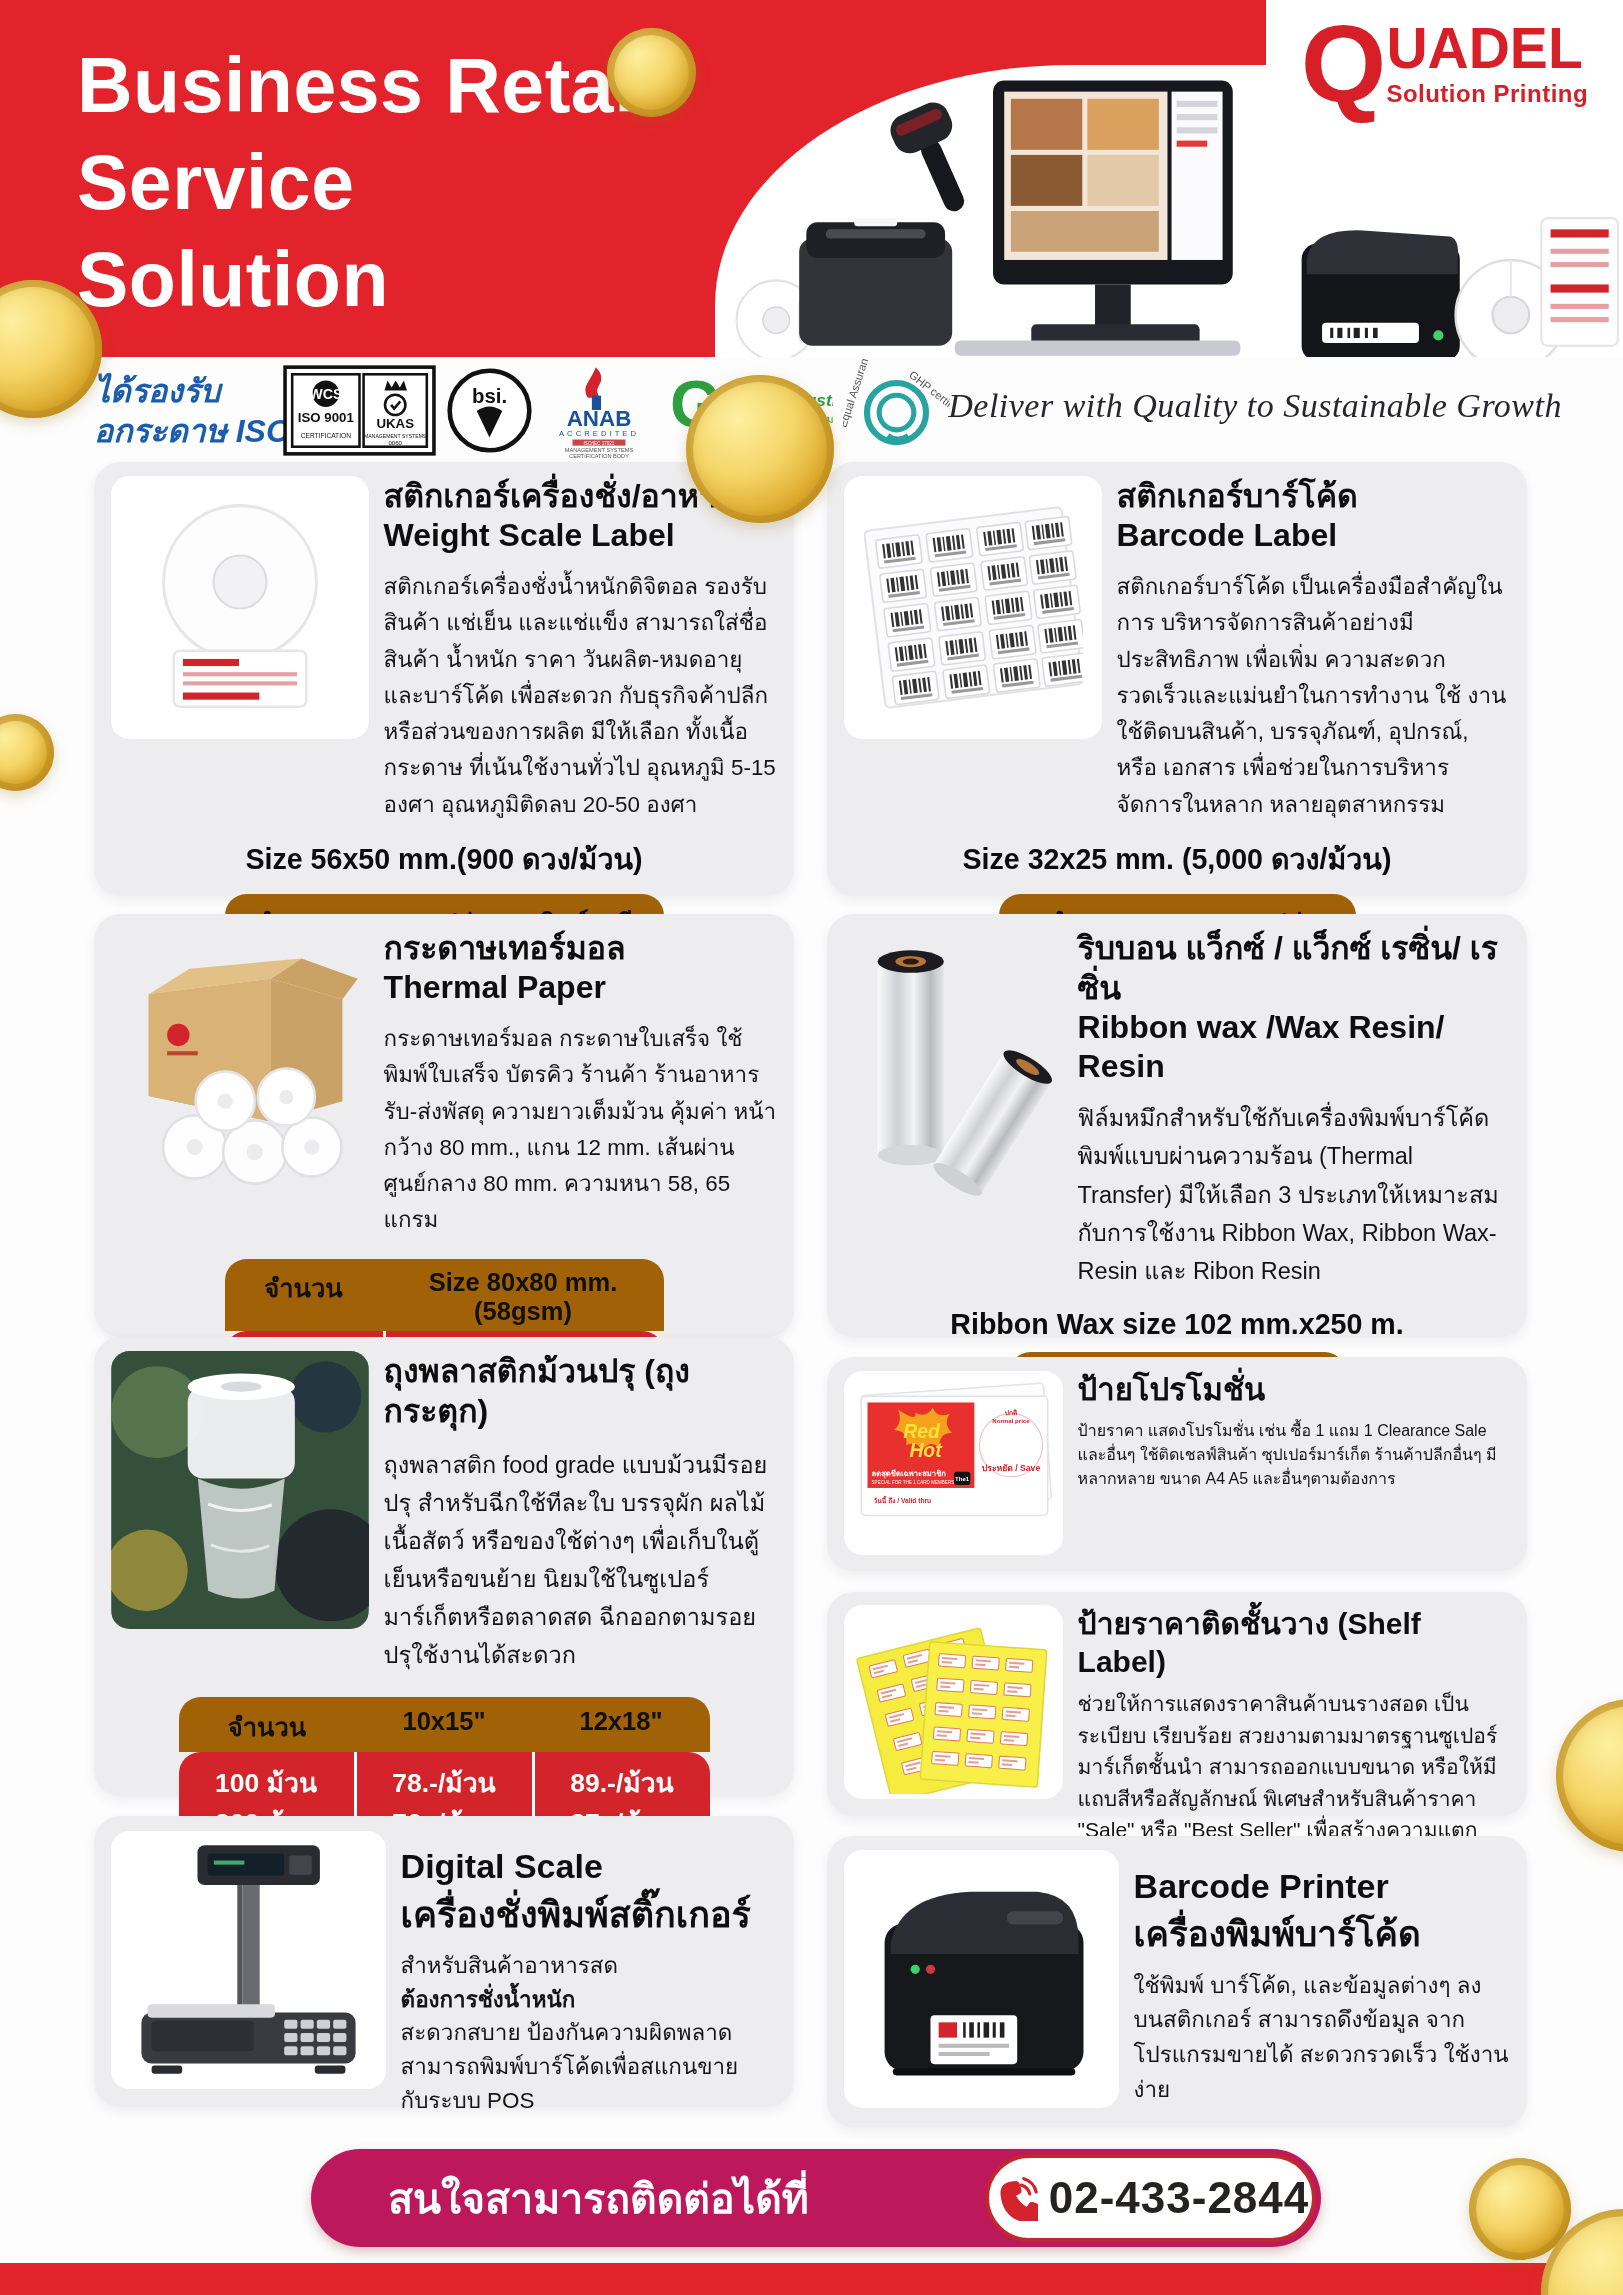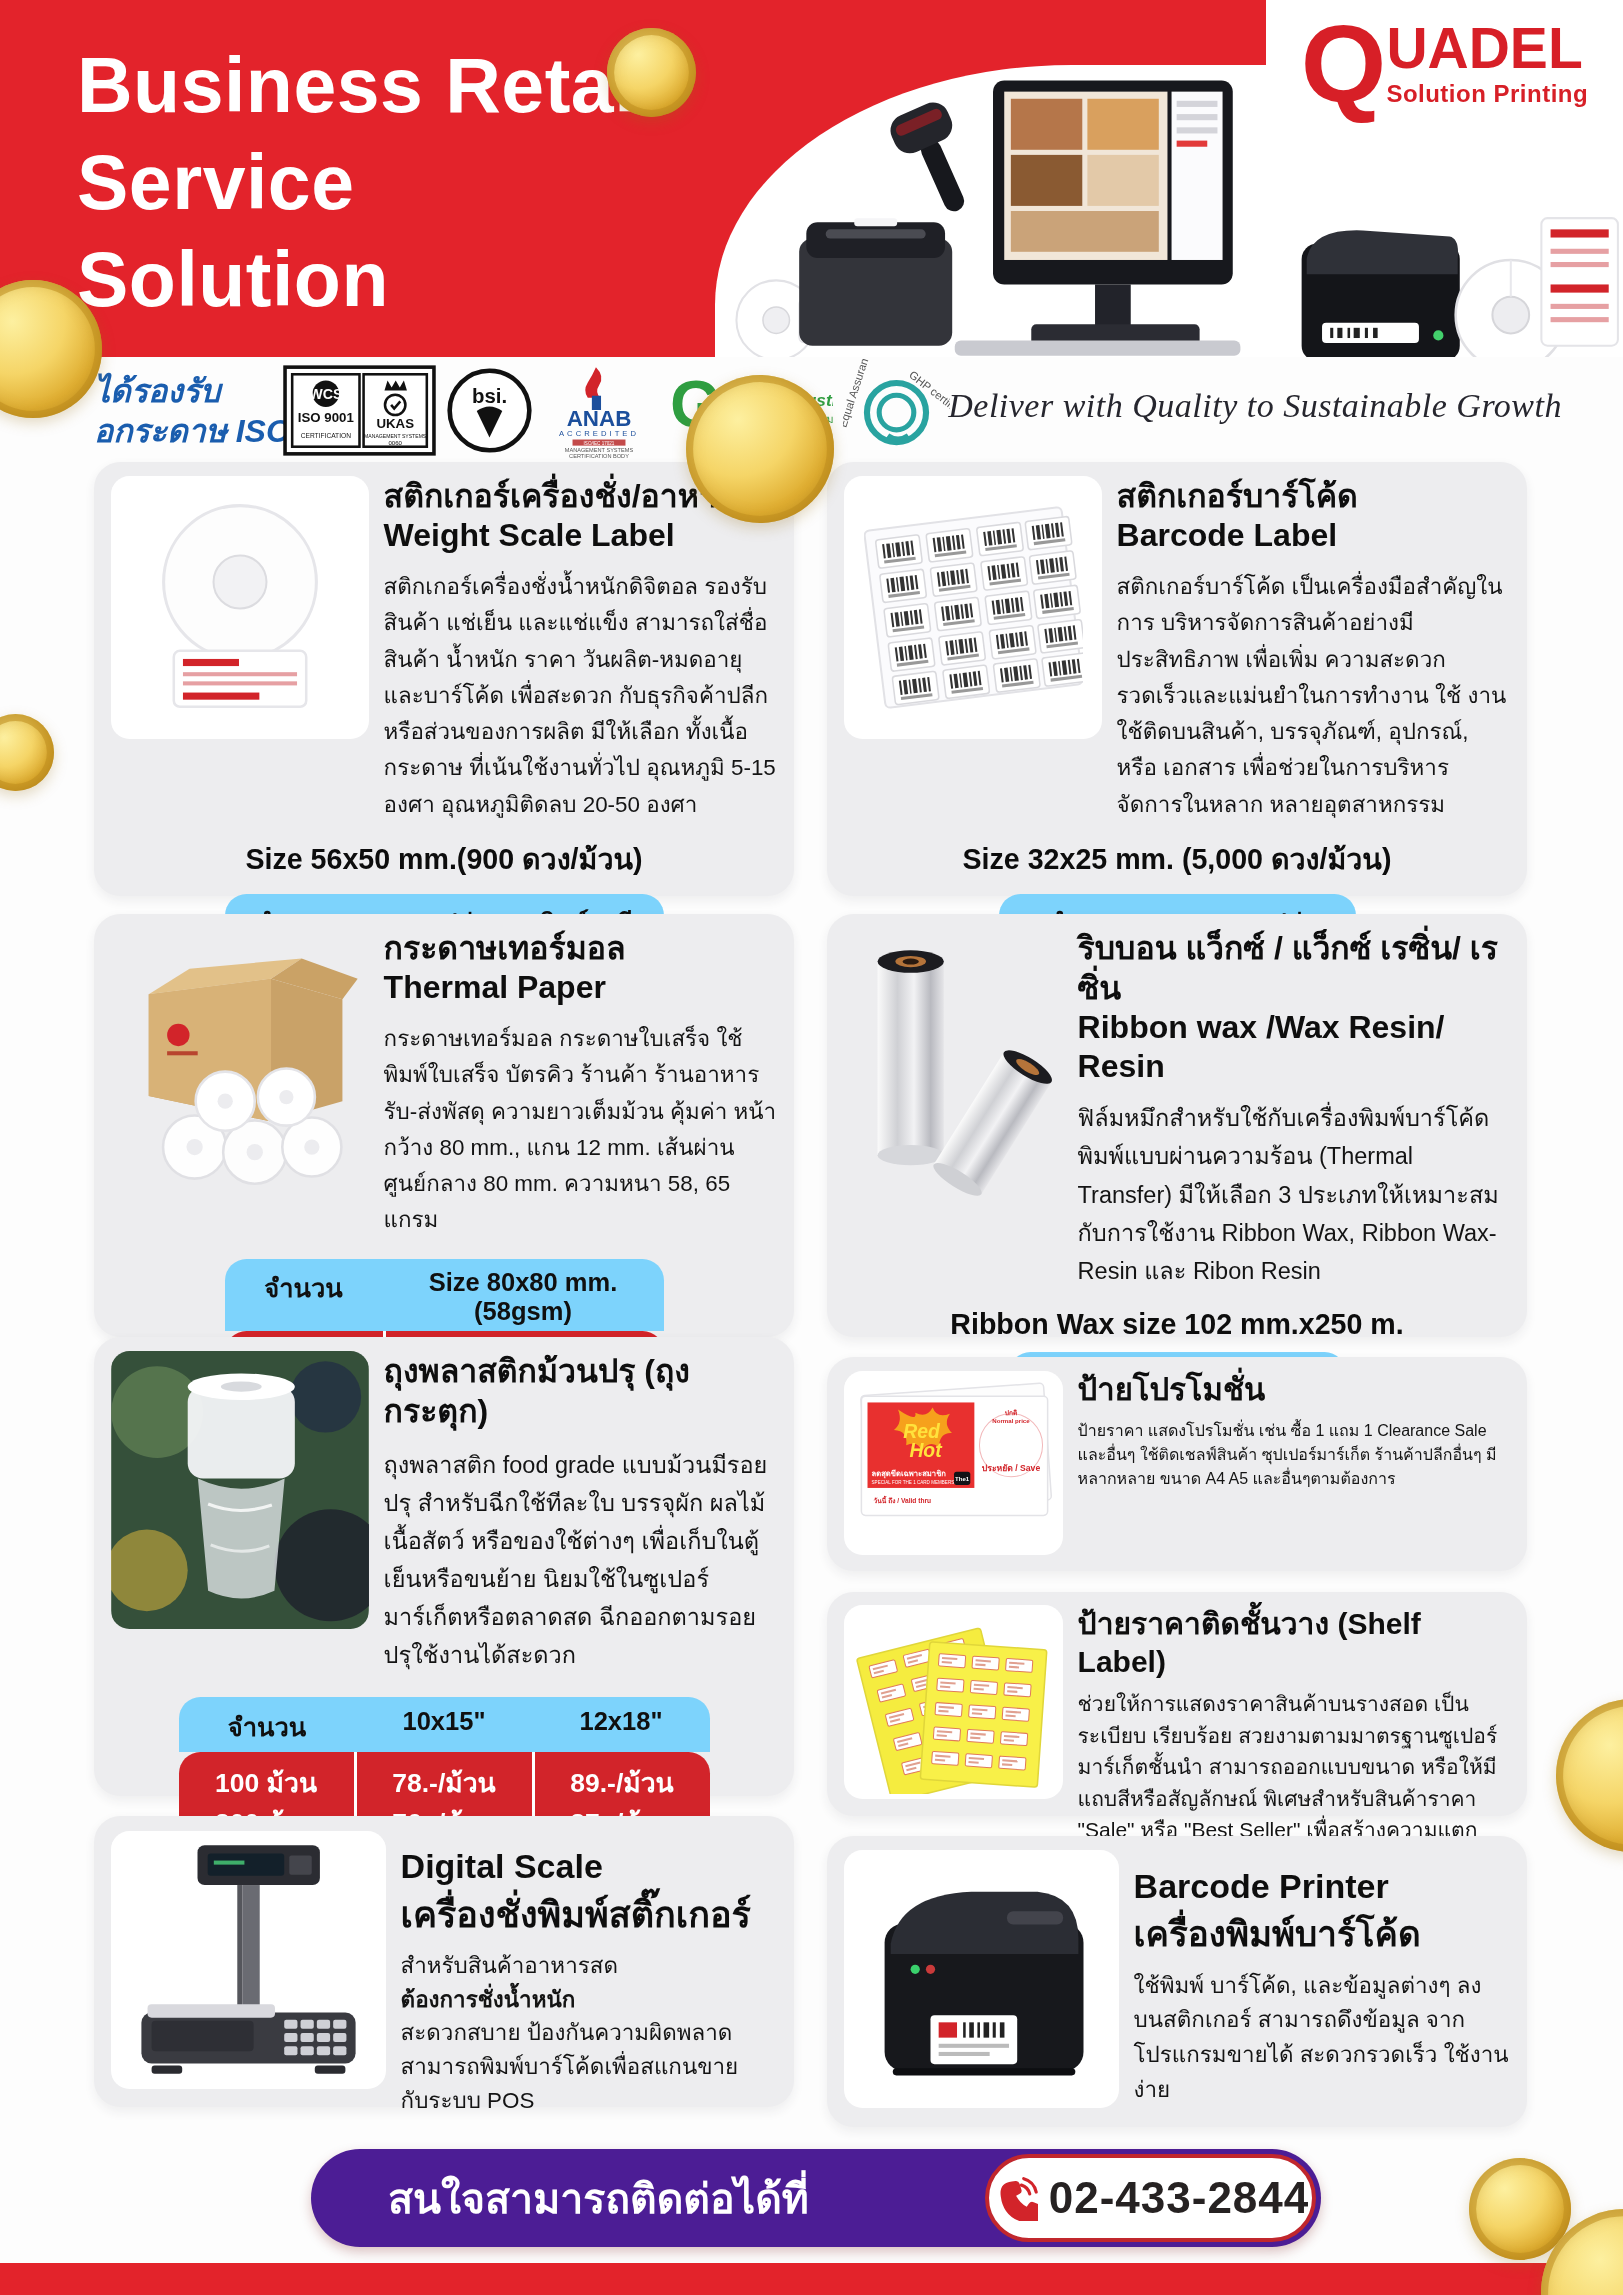--- a/index.html
+++ b/index.html
@@ -34,28 +34,28 @@
   .imgbox{flex:none;background:#fff;border-radius:18.4px;overflow:hidden;display:flex;align-items:center;justify-content:center;}
   .imgbox.nobg{background:transparent;}
   .ctext{flex:1;min-width:0;}
   .title-th{font-weight:700;font-size:32px;line-height:1.25;color:#0e0e0e;}
   .title-en{font-weight:700;font-size:32px;line-height:1.2;color:#0e0e0e;}
   .desc{font-size:23.5px;line-height:1.62;color:#141414;margin-top:14.3px;}
   .desc .bold{font-weight:700;}
   
   .size-note{text-align:center;font-weight:700;font-size:28.6px;margin-top:13.3px;color:#0d0d0d;}
   .ptable{margin:11.2px auto 0;}
-  .thead{display:flex;background:#7dd3fc;border-radius:21.4px 21.4px 0 0;}
+  .thead{display:flex;background:#a16207;border-radius:21.4px 21.4px 0 0;}
   .th{text-align:center;font-weight:700;font-size:25.5px;padding:9.2px 0 5.1px;color:#101010;}
   .tbody{display:flex;background:#d2242a;border-radius:21.4px;}
   .tcol{display:flex;flex-direction:column;justify-content:center;gap:5.1px;padding:14.3px 0 15.3px;}
   .tcol + .tcol{border-left:3.6px solid #fff;}
   .cell{color:#fff;font-weight:700;font-size:26.5px;text-align:center;line-height:1.3;}
   
-  .contact-pill{position:absolute;left:311px;top:2149px;width:1010px;height:98px;background:#4c1d95;
+  .contact-pill{position:absolute;left:311px;top:2149px;width:1010px;height:98px;background:#be185d;
                 border-radius:51px;box-shadow:0 5.1px 12.2px rgba(120,20,20,.25);}
   .contact-label{position:absolute;left:77px;top:50%;transform:translateY(-50%);color:#fff;font-weight:700;font-size:41px;}
   .phone-pill{position:absolute;right:5.1px;top:4.6px;bottom:4.6px;width:331px;background:#fff;border:4.6px solid #c1272d;
               border-radius:45px;box-sizing:border-box;display:flex;align-items:center;justify-content:center;gap:11.2px;}
   .phone-number{font-weight:700;font-size:44px;color:#262222;letter-spacing:1px;}
   .bottom-bar{position:absolute;left:0;bottom:0;width:1623px;height:32px;background:#e3232b;}
   
   .coin{position:absolute;border-radius:50%;
         background:radial-gradient(circle at 35% 30%,#fdf0a0 0%,#f5d567 40%,#dfad30 68%,#b9861b 100%);
         box-shadow:inset 0 0 0 7.1px rgba(190,140,30,.55), inset 0 0 17.3px rgba(120,80,10,.35), 0 5.1px 13.3px rgba(150,110,20,.25);}

